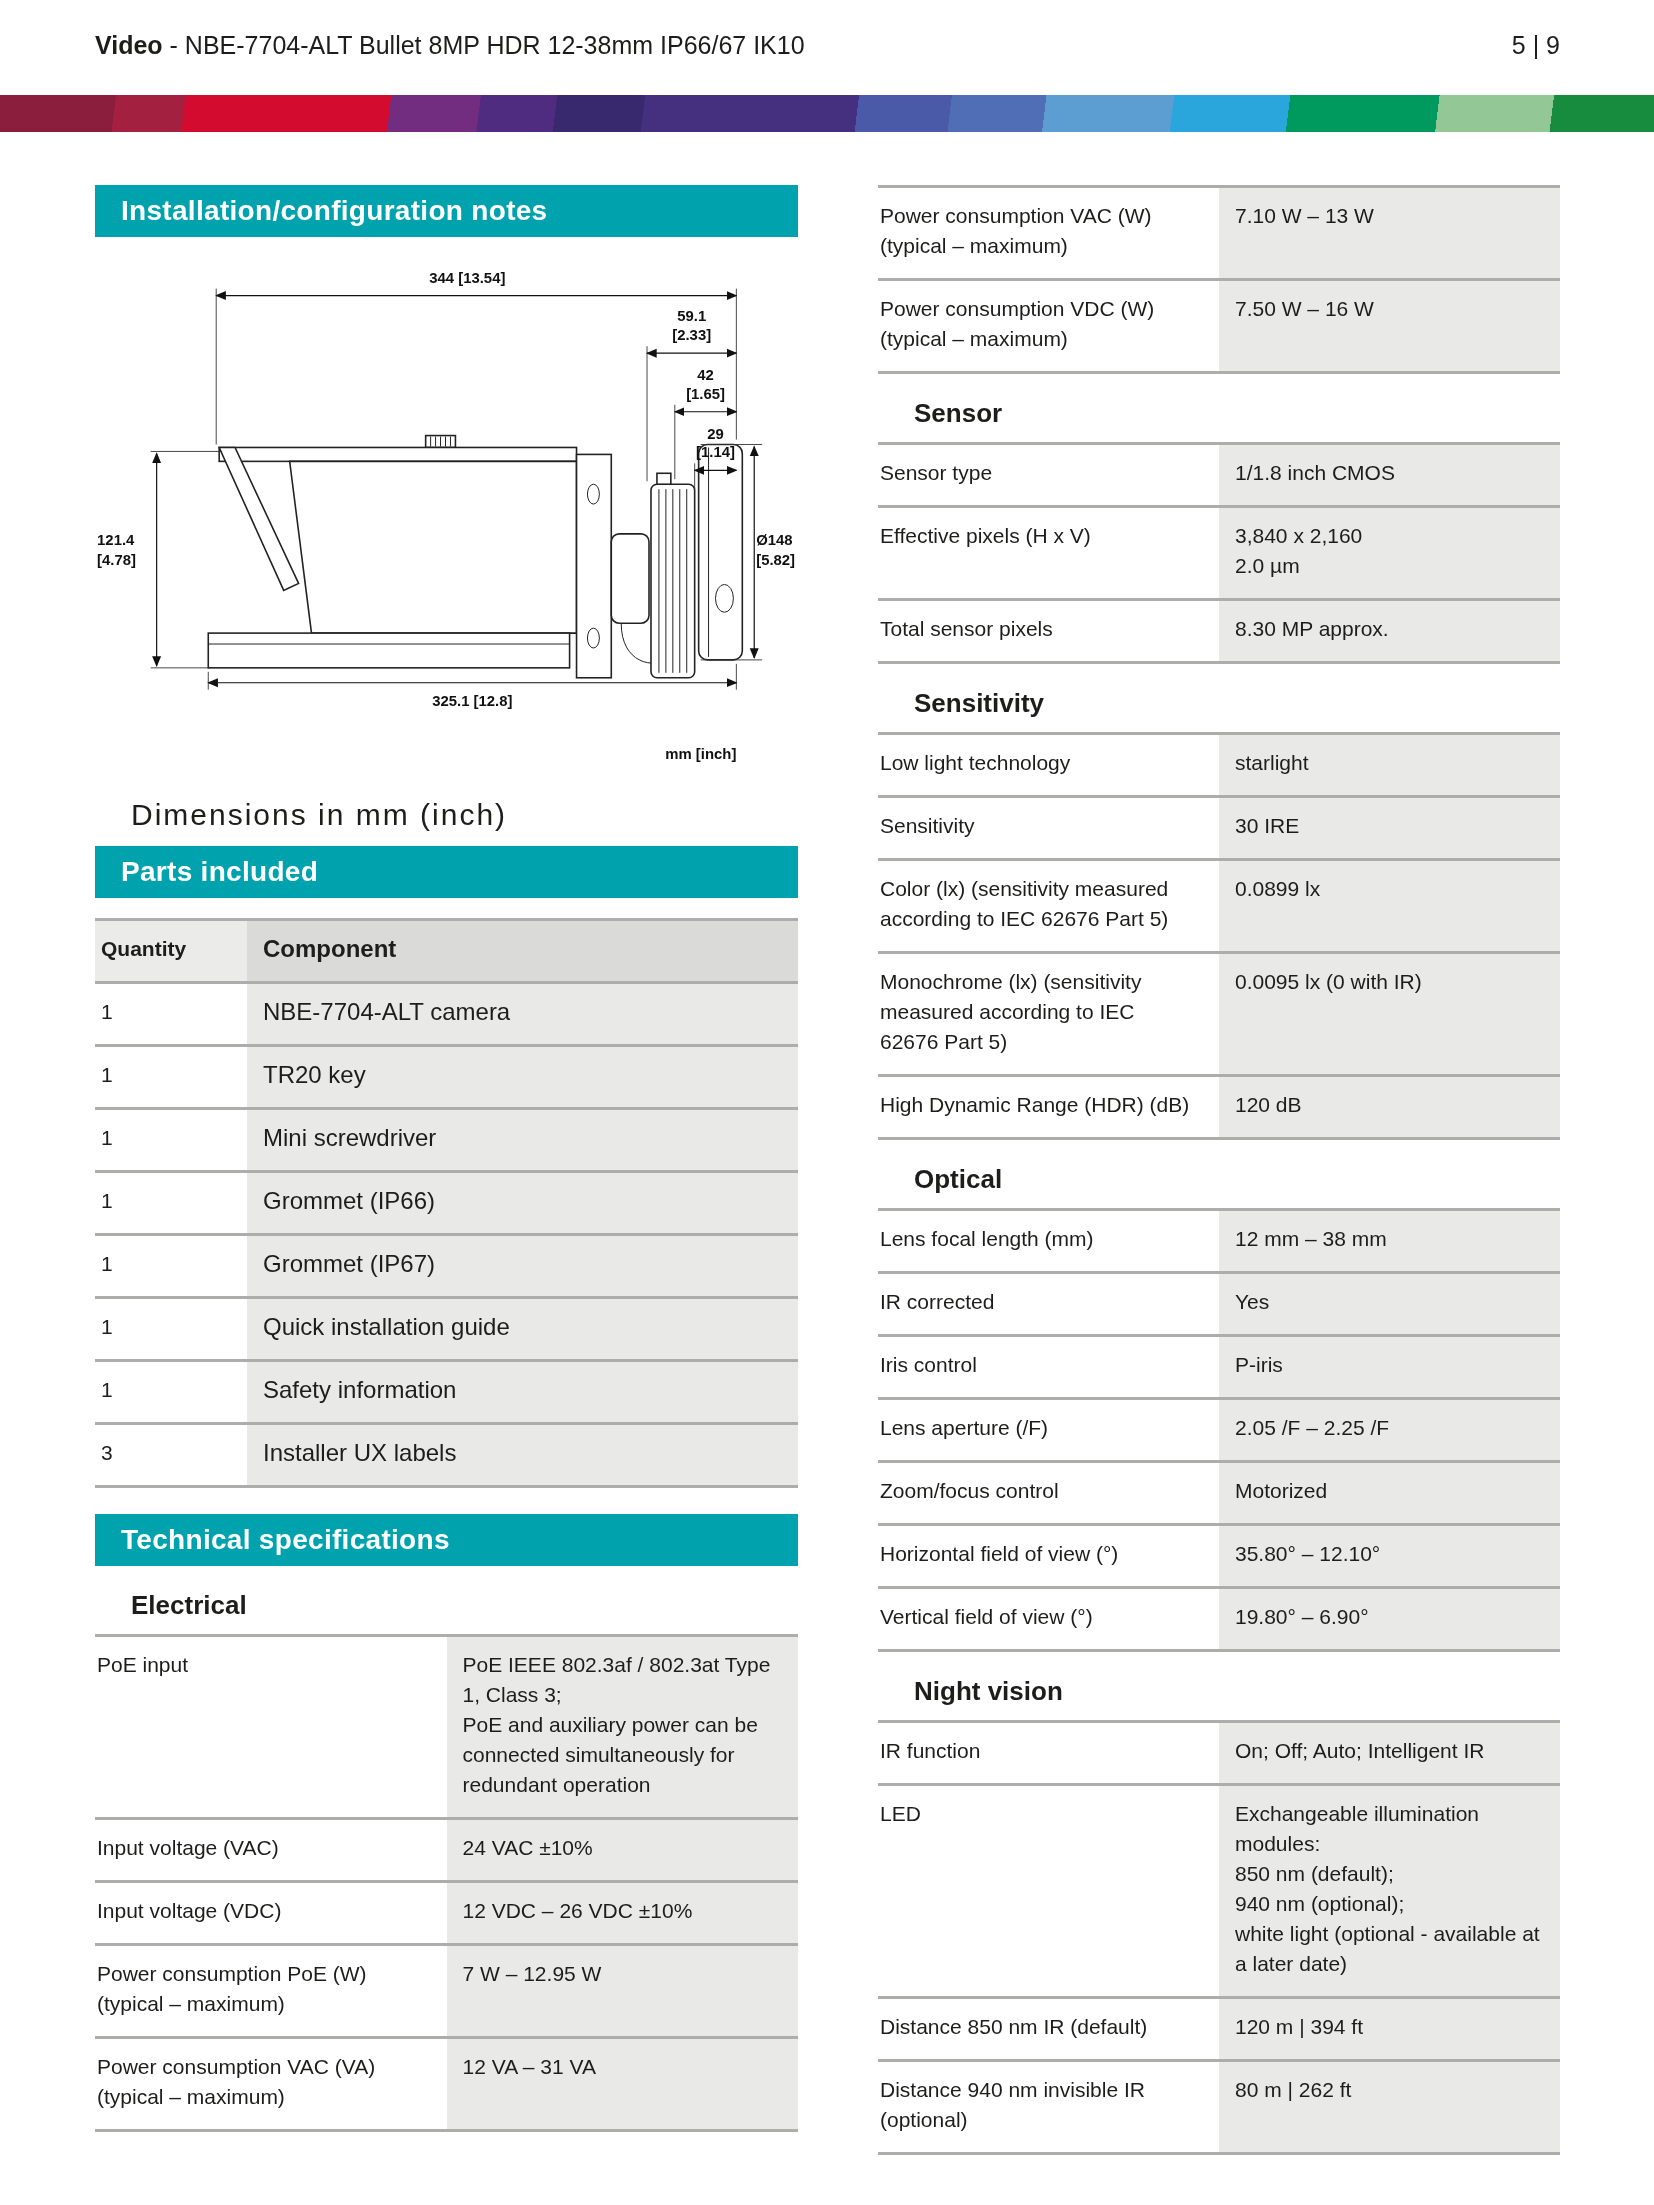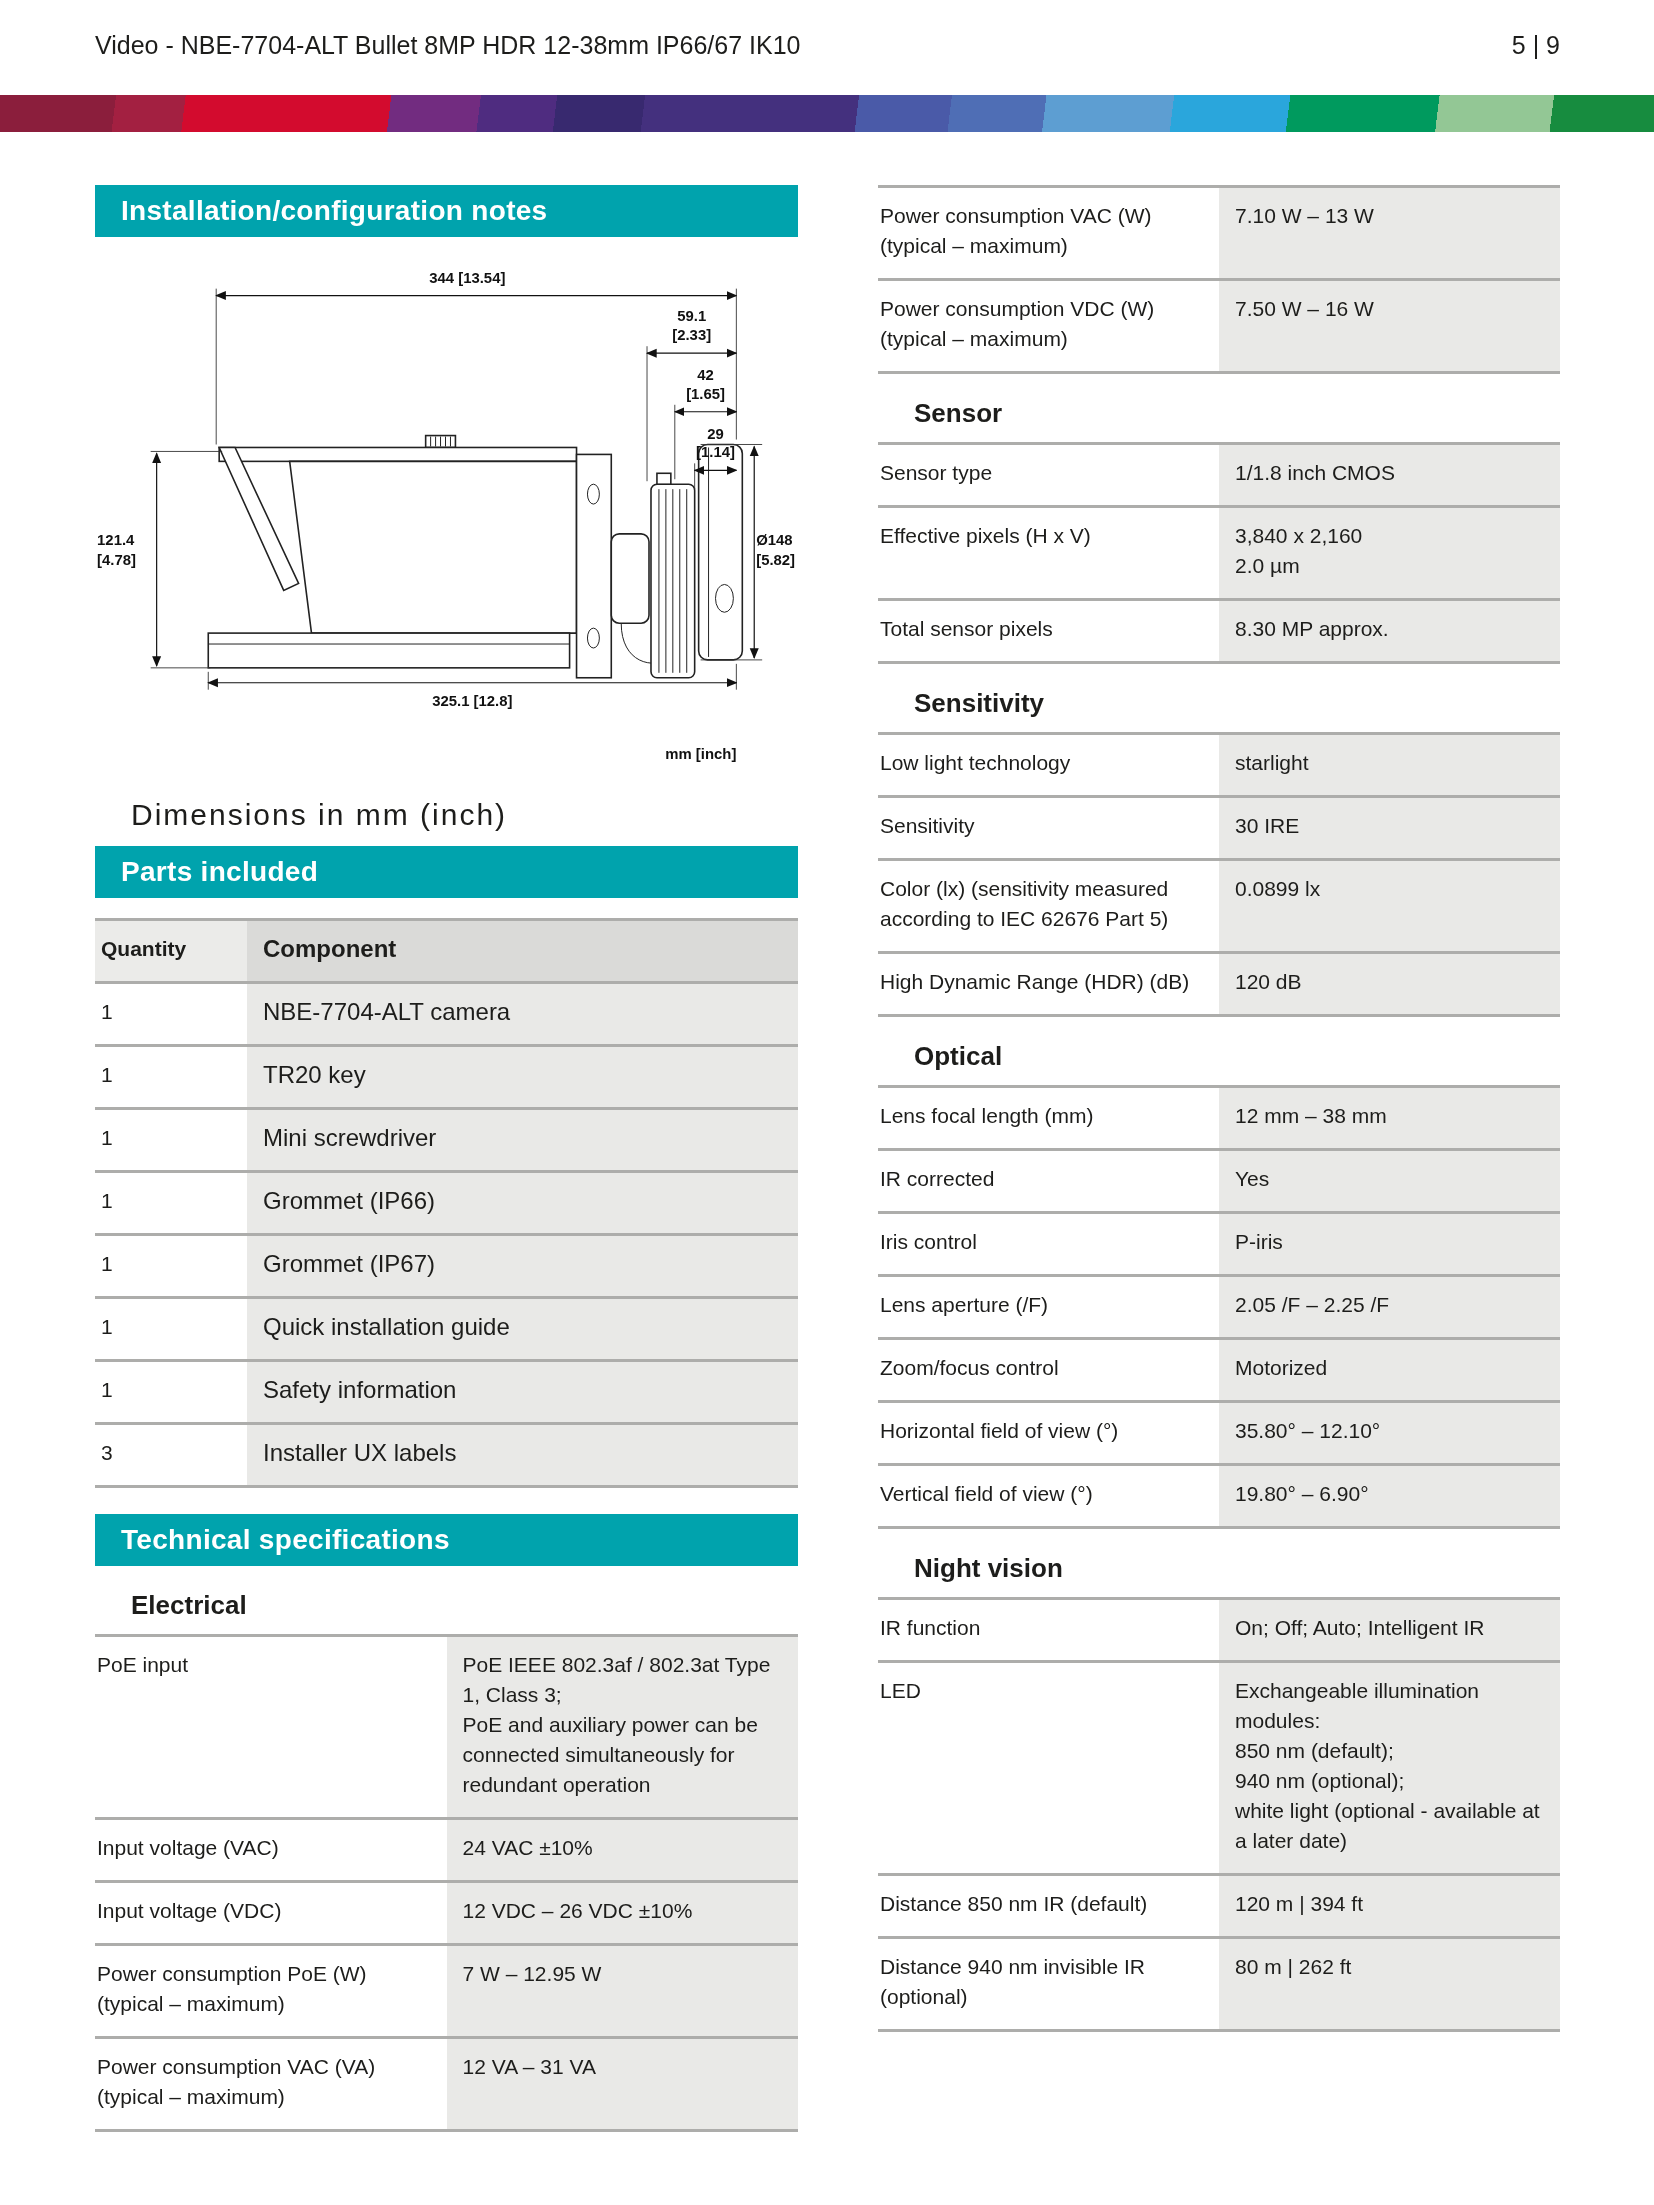--- a/index.html
+++ b/index.html
@@ -13,21 +13,21 @@
   body{
     width:1654px;height:2205px;overflow:hidden;background:#fff;
     font-family:"Liberation Sans", sans-serif;color:var(--ink);
   }
   
   .page-header{
     height:95px;padding:30px 94px 0 95px;
     display:flex;justify-content:space-between;align-items:flex-start;
     font-size:25px;line-height:30px;
   }
-  .page-header .brand{font-weight:normal;}
+  .page-header .brand{font-weight:bold;}
   .supergraphic{height:37px;width:1654px;}
   
   .cols{display:flex;gap:80px;padding:53px 94px 0 95px;}
   .col-left{width:703px;flex:0 0 703px;}
   .col-right{flex:1;min-width:0;}
   
   .band{
     background:var(--teal);color:#fff;font-weight:bold;
     font-size:28px;height:52px;line-height:52px;
     padding-left:26px;letter-spacing:.3px;
@@ -314,20 +314,24 @@
   <div class="spec-row">
     <div class="spec-label">Sensitivity</div>
     <div class="spec-value">30 IRE</div>
   </div>
 
   <div class="spec-row">
     <div class="spec-label">Color (lx) (sensitivity measured according to IEC 62676 Part 5)</div>
     <div class="spec-value">0.0899 lx</div>
   </div>
 
+  <div class="spec-row">
+    <div class="spec-label">Monochrome (lx) (sensitivity measured according to IEC 62676 Part 5)</div>
+    <div class="spec-value">0.0095 lx (0 with IR)</div>
+  </div>
 
   <div class="spec-row">
     <div class="spec-label">High Dynamic Range (HDR) (dB)</div>
     <div class="spec-value">120 dB</div>
   </div>
 </div>
   </div>
 
   <div class="spec-section">
     <h3 class="subhead">Optical</h3>

